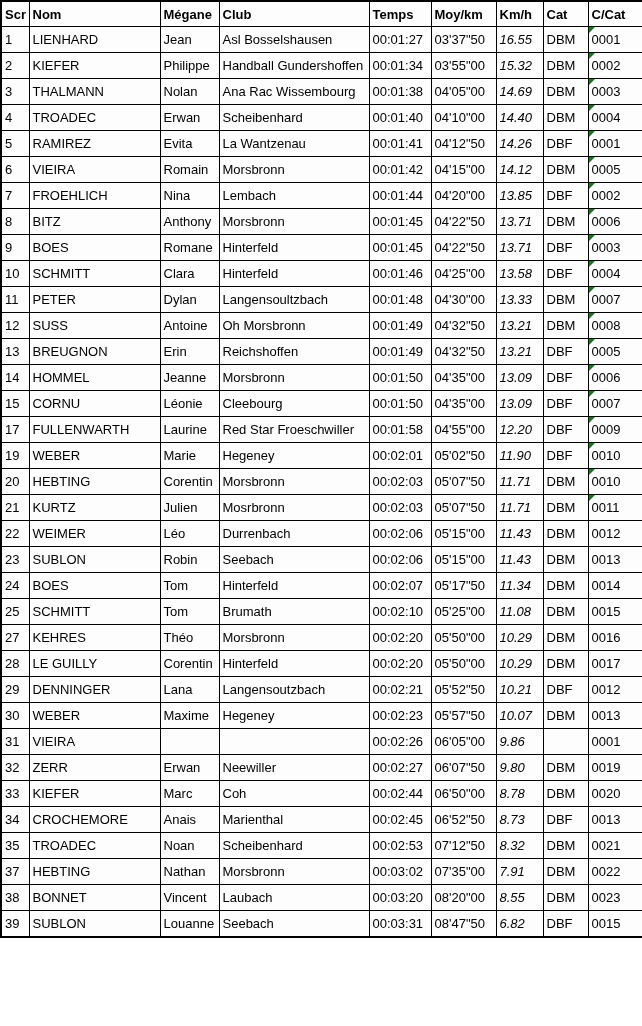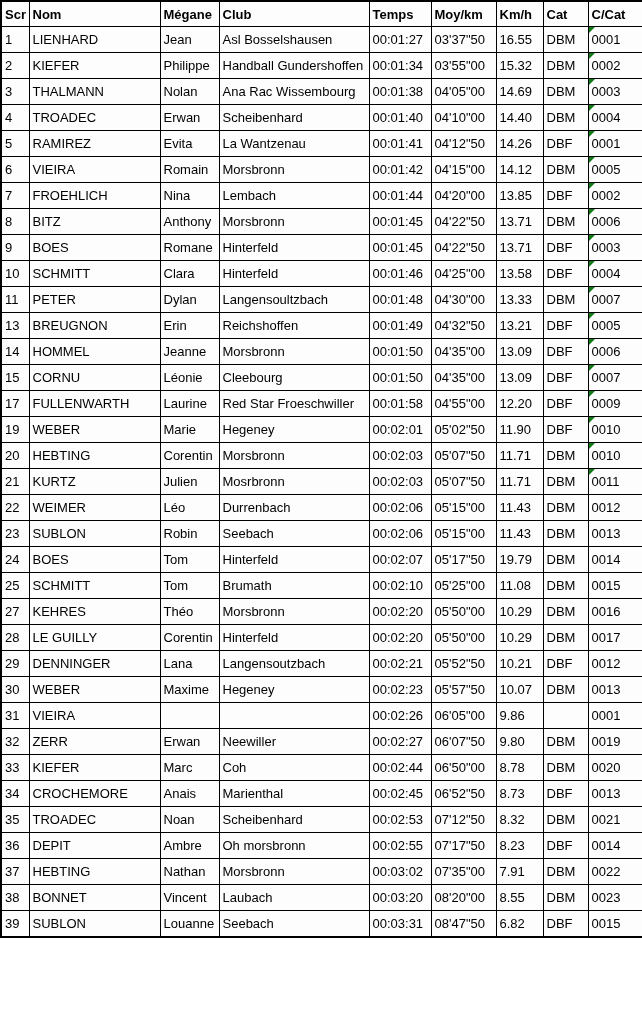--- a/index.html
+++ b/index.html
@@ -23,21 +23,21 @@
     height: 25px;
     font-weight: normal;
     text-align: left;
   }
   table.sheet th {
     font-weight: bold;
     height: 24px;
     margin-left: 7px;
   }
   td.al-right, th.al-right { text-align: right; padding-right: 4px; }
-  td.col-kmh { padding-right: 6px; }
+  td.col-kmh { padding-right: 6px; font-style: italic; }
   td.col-scr { padding-right: 3px; }
   .tri {
     position: absolute;
     top: 0; left: 0;
     width: 0; height: 0;
     border-top: 6px solid #127a19;
     border-right: 6px solid transparent;
     display: block;
   }
 </style>
@@ -185,20 +185,31 @@
         <td class="col-nom">PETER</td>
         <td class="col-prenom">Dylan</td>
         <td class="col-club">Langensoultzbach</td>
         <td class="col-temps">00:01:48</td>
         <td class="col-moy">04'30"00</td>
         <td class="col-kmh al-right">13.33</td>
         <td class="col-cat">DBM</td>
         <td class="col-ccat"><span class="tri"></span>0007</td>
       </tr>
       <tr>
+        <td class="col-scr al-right">12</td>
+        <td class="col-nom">SUSS</td>
+        <td class="col-prenom">Antoine</td>
+        <td class="col-club">Oh Morsbronn</td>
+        <td class="col-temps">00:01:49</td>
+        <td class="col-moy">04'32"50</td>
+        <td class="col-kmh al-right">13.21</td>
+        <td class="col-cat">DBM</td>
+        <td class="col-ccat"><span class="tri"></span>0008</td>
+      </tr>
+      <tr>
         <td class="col-scr al-right">13</td>
         <td class="col-nom">BREUGNON</td>
         <td class="col-prenom">Erin</td>
         <td class="col-club">Reichshoffen</td>
         <td class="col-temps">00:01:49</td>
         <td class="col-moy">04'32"50</td>
         <td class="col-kmh al-right">13.21</td>
         <td class="col-cat">DBF</td>
         <td class="col-ccat"><span class="tri"></span>0005</td>
       </tr>
@@ -290,21 +301,21 @@
         <td class="col-cat">DBM</td>
         <td class="col-ccat">0013</td>
       </tr>
       <tr>
         <td class="col-scr al-right">24</td>
         <td class="col-nom">BOES</td>
         <td class="col-prenom">Tom</td>
         <td class="col-club">Hinterfeld</td>
         <td class="col-temps">00:02:07</td>
         <td class="col-moy">05'17"50</td>
-        <td class="col-kmh al-right">19.79</td>
+        <td class="col-kmh al-right">11.34</td>
         <td class="col-cat">DBM</td>
         <td class="col-ccat">0014</td>
       </tr>
       <tr>
         <td class="col-scr al-right">25</td>
         <td class="col-nom">SCHMITT</td>
         <td class="col-prenom">Tom</td>
         <td class="col-club">Brumath</td>
         <td class="col-temps">00:02:10</td>
         <td class="col-moy">05'25"00</td>
@@ -405,31 +416,20 @@
         <td class="col-nom">TROADEC</td>
         <td class="col-prenom">Noan</td>
         <td class="col-club">Scheibenhard</td>
         <td class="col-temps">00:02:53</td>
         <td class="col-moy">07'12"50</td>
         <td class="col-kmh al-right">8.32</td>
         <td class="col-cat">DBM</td>
         <td class="col-ccat">0021</td>
       </tr>
       <tr>
-        <td class="col-scr al-right">36</td>
-        <td class="col-nom">DEPIT</td>
-        <td class="col-prenom">Ambre</td>
-        <td class="col-club">Oh morsbronn</td>
-        <td class="col-temps">00:02:55</td>
-        <td class="col-moy">07'17"50</td>
-        <td class="col-kmh al-right">8.23</td>
-        <td class="col-cat">DBF</td>
-        <td class="col-ccat">0014</td>
-      </tr>
-      <tr>
         <td class="col-scr al-right">37</td>
         <td class="col-nom">HEBTING</td>
         <td class="col-prenom">Nathan</td>
         <td class="col-club">Morsbronn</td>
         <td class="col-temps">00:03:02</td>
         <td class="col-moy">07'35"00</td>
         <td class="col-kmh al-right">7.91</td>
         <td class="col-cat">DBM</td>
         <td class="col-ccat">0022</td>
       </tr>

